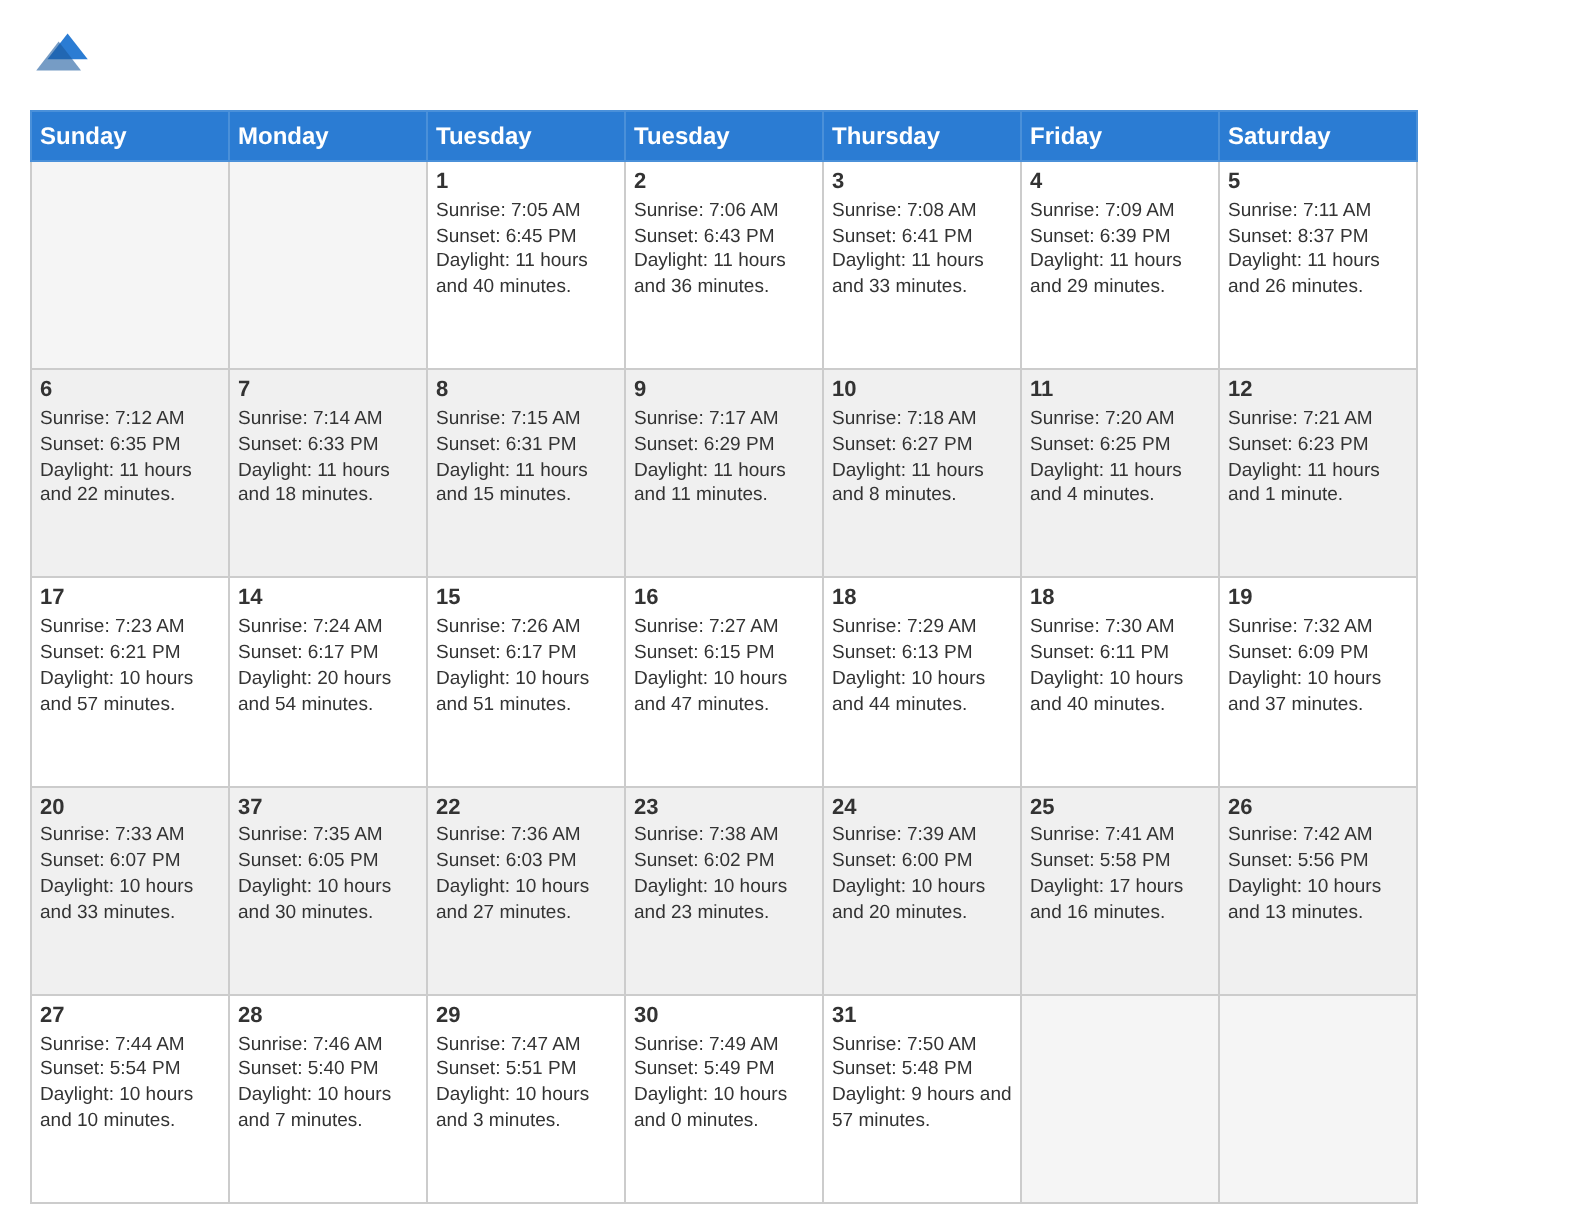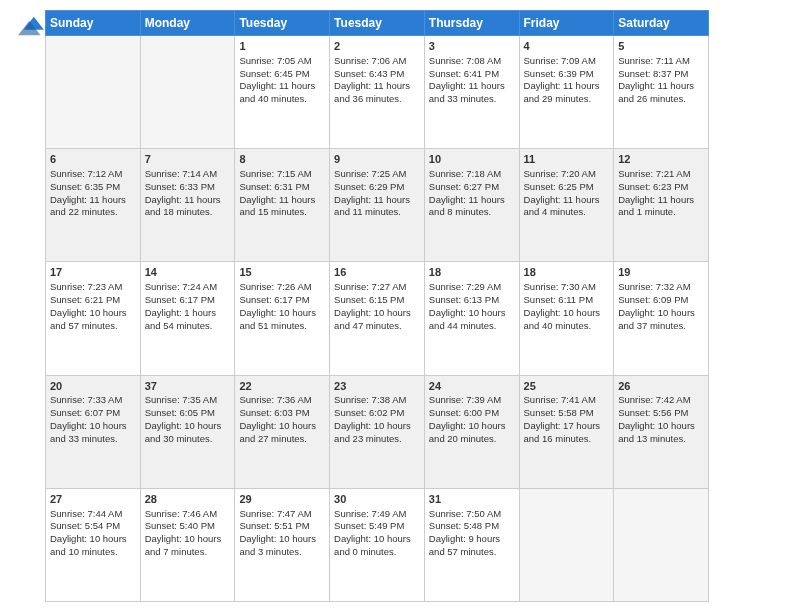--- a/index.html
+++ b/index.html
@@ -8,21 +8,21 @@
       background: #fff;
       width: 792px;
       height: 612px;
       overflow: hidden;
     }
     .page {
       width: 724px;
       height: 612px;
       padding: 10px 15px;
       display: flex;
-      flex-direction: row;
+      flex-direction: column;
     }
     .header {
       display: flex;
       justify-content: space-between;
       align-items: flex-start;
       margin-bottom: 8px;
     }
     .logo {
       display: flex;
       align-items: center;
@@ -136,28 +136,28 @@
           <td><span class="day-number">1</span><span>Sunrise: 7:05 AM</span><br><span>Sunset: 6:45 PM</span><br><span>Daylight: 11 hours and 40 minutes.</span></td>
           <td><span class="day-number">2</span><span>Sunrise: 7:06 AM</span><br><span>Sunset: 6:43 PM</span><br><span>Daylight: 11 hours and 36 minutes.</span></td>
           <td><span class="day-number">3</span><span>Sunrise: 7:08 AM</span><br><span>Sunset: 6:41 PM</span><br><span>Daylight: 11 hours and 33 minutes.</span></td>
           <td><span class="day-number">4</span><span>Sunrise: 7:09 AM</span><br><span>Sunset: 6:39 PM</span><br><span>Daylight: 11 hours and 29 minutes.</span></td>
           <td><span class="day-number">5</span><span>Sunrise: 7:11 AM</span><br><span>Sunset: 8:37 PM</span><br><span>Daylight: 11 hours and 26 minutes.</span></td>
         </tr>
         <tr class="row-shaded">
           <td><span class="day-number">6</span><span>Sunrise: 7:12 AM</span><br><span>Sunset: 6:35 PM</span><br><span>Daylight: 11 hours and 22 minutes.</span></td>
           <td><span class="day-number">7</span><span>Sunrise: 7:14 AM</span><br><span>Sunset: 6:33 PM</span><br><span>Daylight: 11 hours and 18 minutes.</span></td>
           <td><span class="day-number">8</span><span>Sunrise: 7:15 AM</span><br><span>Sunset: 6:31 PM</span><br><span>Daylight: 11 hours and 15 minutes.</span></td>
-          <td><span class="day-number">9</span><span>Sunrise: 7:25 AM</span><br><span>Sunset: 6:29 PM</span><br><span>Daylight: 11 hours and 11 minutes.</span></td>
+          <td><span class="day-number">9</span><span>Sunrise: 7:17 AM</span><br><span>Sunset: 6:29 PM</span><br><span>Daylight: 11 hours and 11 minutes.</span></td>
           <td><span class="day-number">10</span><span>Sunrise: 7:18 AM</span><br><span>Sunset: 6:27 PM</span><br><span>Daylight: 11 hours and 8 minutes.</span></td>
           <td><span class="day-number">11</span><span>Sunrise: 7:20 AM</span><br><span>Sunset: 6:25 PM</span><br><span>Daylight: 11 hours and 4 minutes.</span></td>
           <td><span class="day-number">12</span><span>Sunrise: 7:21 AM</span><br><span>Sunset: 6:23 PM</span><br><span>Daylight: 11 hours and 1 minute.</span></td>
         </tr>
         <tr>
           <td><span class="day-number">17</span><span>Sunrise: 7:23 AM</span><br><span>Sunset: 6:21 PM</span><br><span>Daylight: 10 hours and 57 minutes.</span></td>
-          <td><span class="day-number">14</span><span>Sunrise: 7:24 AM</span><br><span>Sunset: 6:17 PM</span><br><span>Daylight: 1 hours and 54 minutes.</span></td>
+          <td><span class="day-number">14</span><span>Sunrise: 7:24 AM</span><br><span>Sunset: 6:17 PM</span><br><span>Daylight: 20 hours and 54 minutes.</span></td>
           <td><span class="day-number">15</span><span>Sunrise: 7:26 AM</span><br><span>Sunset: 6:17 PM</span><br><span>Daylight: 10 hours and 51 minutes.</span></td>
           <td><span class="day-number">16</span><span>Sunrise: 7:27 AM</span><br><span>Sunset: 6:15 PM</span><br><span>Daylight: 10 hours and 47 minutes.</span></td>
           <td><span class="day-number">18</span><span>Sunrise: 7:29 AM</span><br><span>Sunset: 6:13 PM</span><br><span>Daylight: 10 hours and 44 minutes.</span></td>
           <td><span class="day-number">18</span><span>Sunrise: 7:30 AM</span><br><span>Sunset: 6:11 PM</span><br><span>Daylight: 10 hours and 40 minutes.</span></td>
           <td><span class="day-number">19</span><span>Sunrise: 7:32 AM</span><br><span>Sunset: 6:09 PM</span><br><span>Daylight: 10 hours and 37 minutes.</span></td>
         </tr>
         <tr class="row-shaded">
           <td><span class="day-number">20</span><span>Sunrise: 7:33 AM</span><br><span>Sunset: 6:07 PM</span><br><span>Daylight: 10 hours and 33 minutes.</span></td>
           <td><span class="day-number">37</span><span>Sunrise: 7:35 AM</span><br><span>Sunset: 6:05 PM</span><br><span>Daylight: 10 hours and 30 minutes.</span></td>
           <td><span class="day-number">22</span><span>Sunrise: 7:36 AM</span><br><span>Sunset: 6:03 PM</span><br><span>Daylight: 10 hours and 27 minutes.</span></td>

